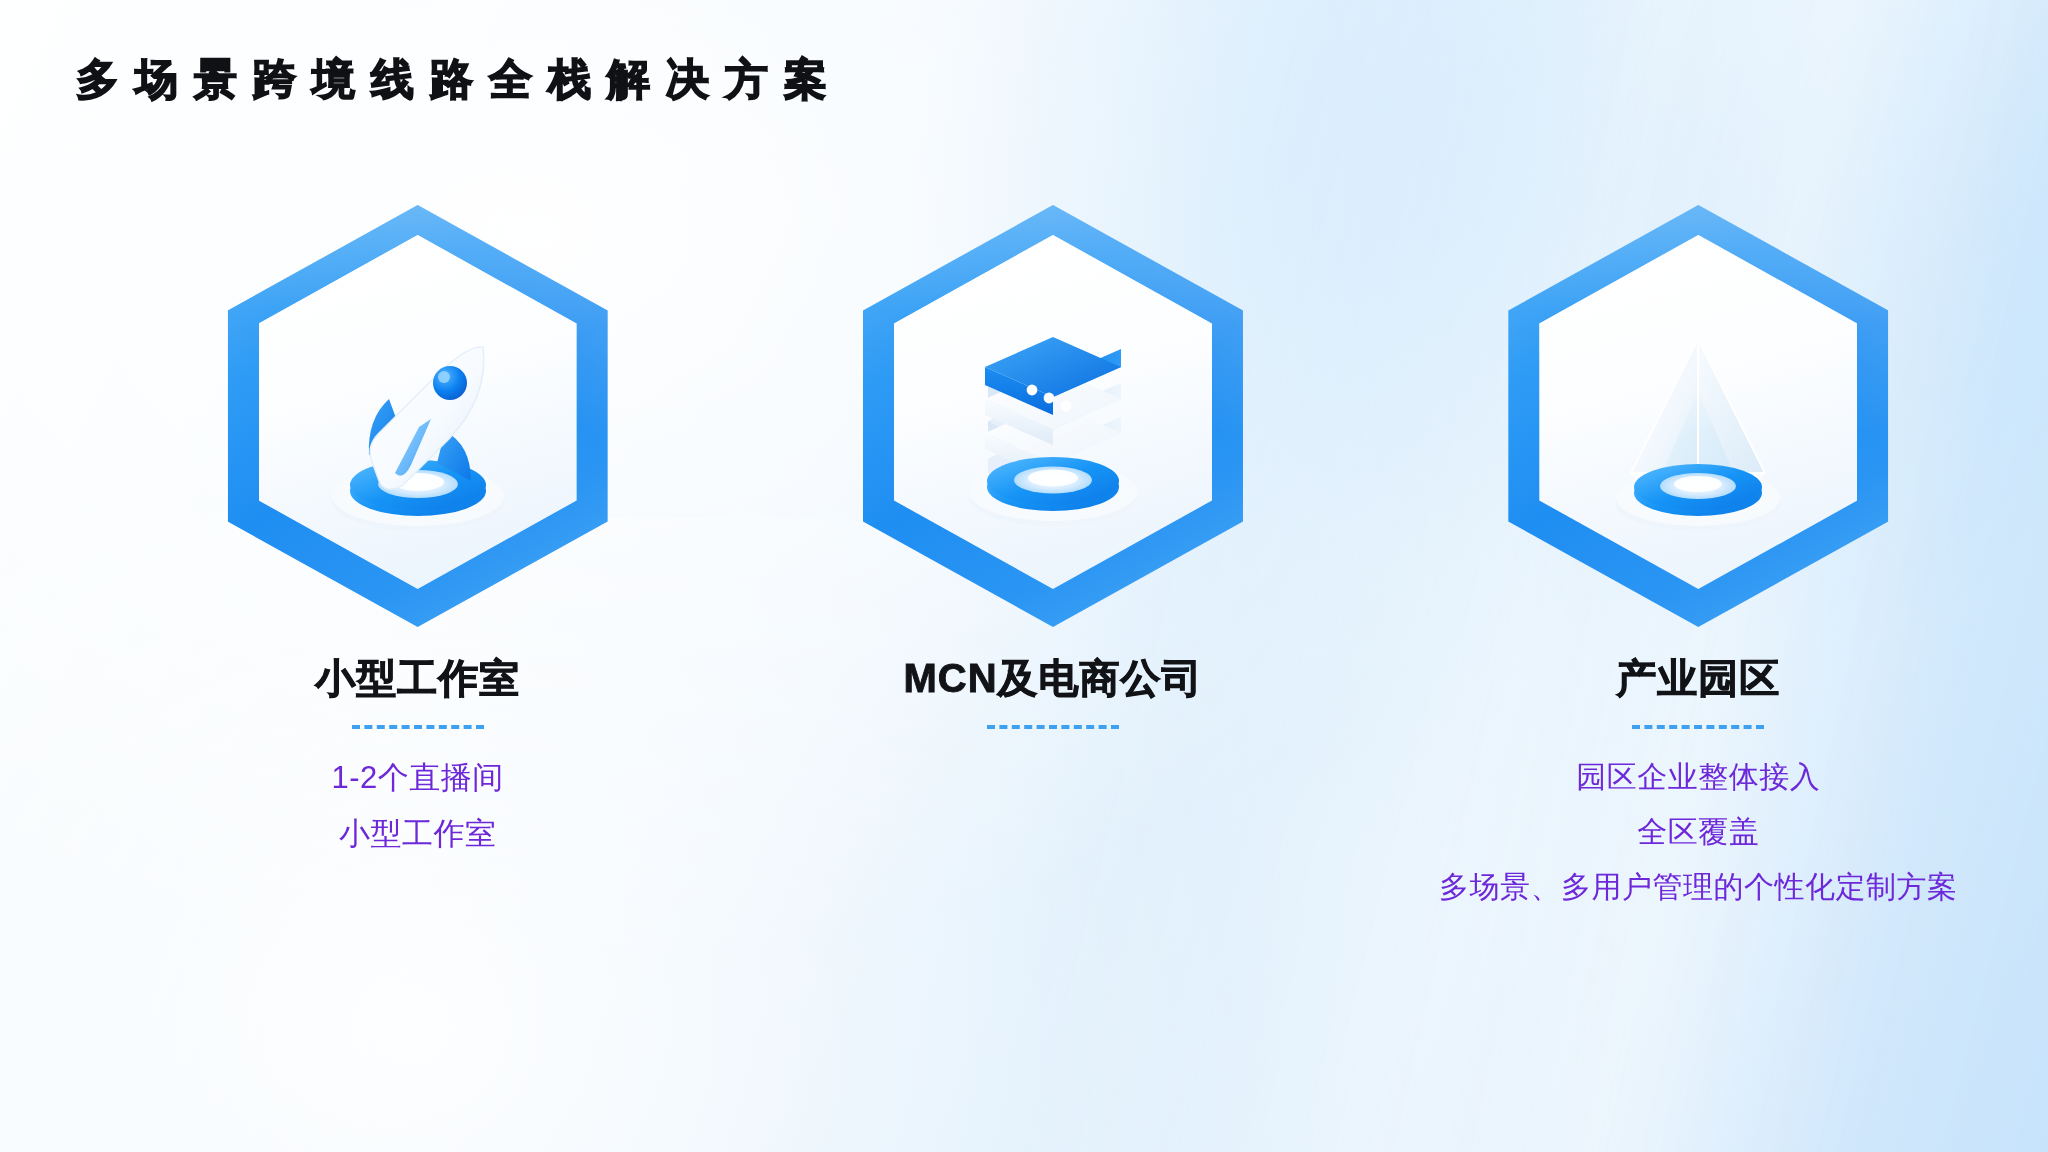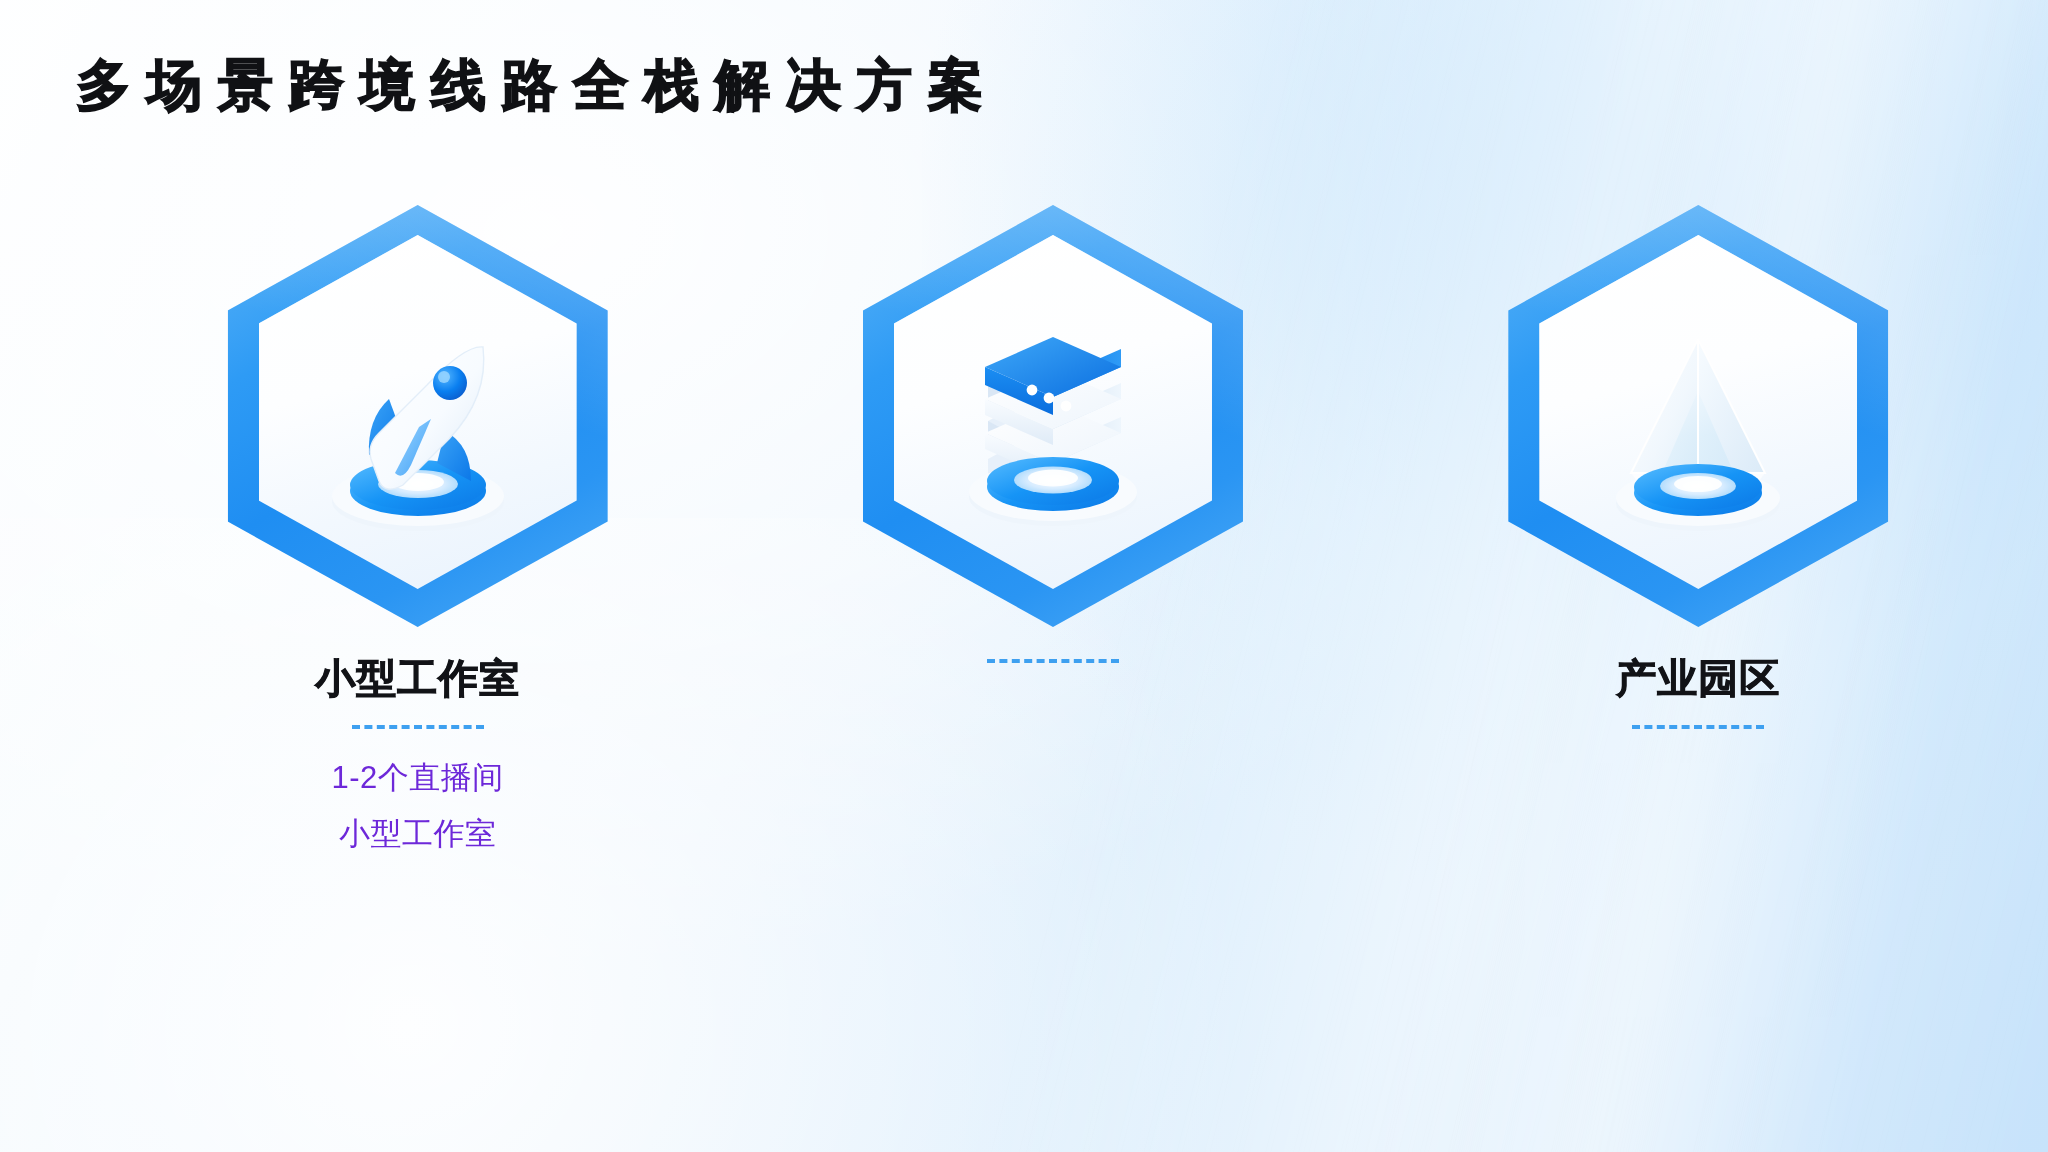--- a/index.html
+++ b/index.html
@@ -36,21 +36,21 @@
   .bg-streak2{
     position:absolute;right:6%;top:-10%;width:22%;height:140%;
     transform:rotate(12deg);
     background:linear-gradient(90deg,rgba(255,255,255,0) 0%,rgba(255,255,255,.45) 50%,rgba(255,255,255,0) 100%);
     filter:blur(18px);
   }
 
   
   #title{
     position:absolute;left:76px;top:58px;z-index:6;
-    font-size:55px;line-height:1;
+    font-size:43px;line-height:1;
     font-weight:700;color:#101114;
     letter-spacing:16px;
     white-space:nowrap;
     -webkit-text-stroke:1.6px #101114;
   }
 
   
   #cards{
     position:absolute;left:0;top:205px;width:2016px;z-index:5;
     display:flex;justify-content:flex-start;align-items:flex-start;
@@ -262,20 +262,21 @@
 
           <ellipse cx="125" cy="202" rx="84" ry="29" fill="#eef5fc"></ellipse>
           <ellipse cx="125" cy="197" rx="84" ry="29" fill="#f8fbfe"></ellipse>
           <ellipse cx="125" cy="192" rx="66" ry="24" fill="url(#ringOut2)"></ellipse>
           <ellipse cx="125" cy="186" rx="66" ry="24" fill="url(#ringOut2)"></ellipse>
           <ellipse cx="125" cy="185" rx="39" ry="13.5" fill="url(#ringGlow2)"></ellipse>
           <ellipse cx="125" cy="183" rx="25" ry="8.5" fill="#ffffff" opacity=".92"></ellipse>
         </svg>
       </div>
     </div>
+    <div class="card-title">MCN及电商公司</div>
     <div class="divider"></div>
   </div>
 
   <div class="card card-3">
     <div class="hex-wrap">
       <div class="hex-outer"></div>
       <div class="hex-inner"></div>
       <div class="hex-glare"></div>
       <div class="icon-stage">
         <svg class="icon-svg" width="250" height="250" viewBox="0 0 250 250">
@@ -318,15 +319,20 @@
           <ellipse cx="125" cy="203" rx="82" ry="28" fill="#f8fbfe"></ellipse>
           <ellipse cx="125" cy="198" rx="64" ry="23" fill="url(#ringOut3)"></ellipse>
           <ellipse cx="125" cy="192" rx="64" ry="23" fill="url(#ringOut3)"></ellipse>
           <ellipse cx="125" cy="191" rx="38" ry="13" fill="url(#ringGlow3)"></ellipse>
           <ellipse cx="125" cy="189" rx="24" ry="8" fill="#ffffff" opacity=".92"></ellipse>
         </svg>
       </div>
     </div>
     <div class="card-title">产业园区</div>
     <div class="divider"></div>
+    <div class="card-body">
+      <div class="card-line">园区企业整体接入</div>
+      <div class="card-line">全区覆盖</div>
+      <div class="card-line">多场景、多用户管理的个性化定制方案</div>
+    </div>
   </div>
 
 </div>
 
 </body></html>

